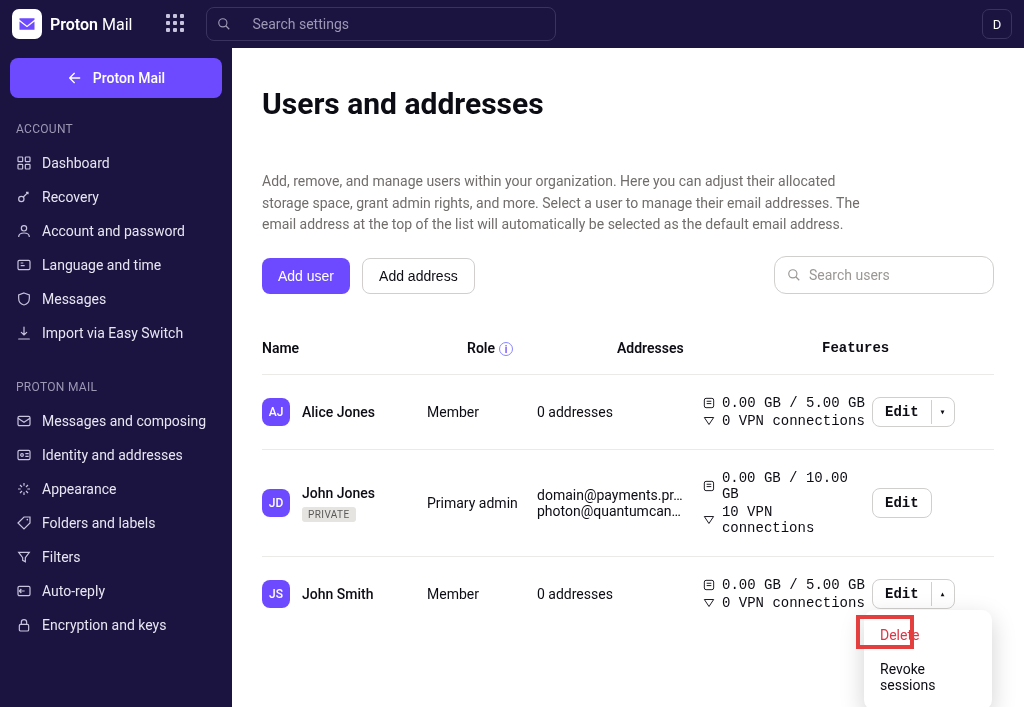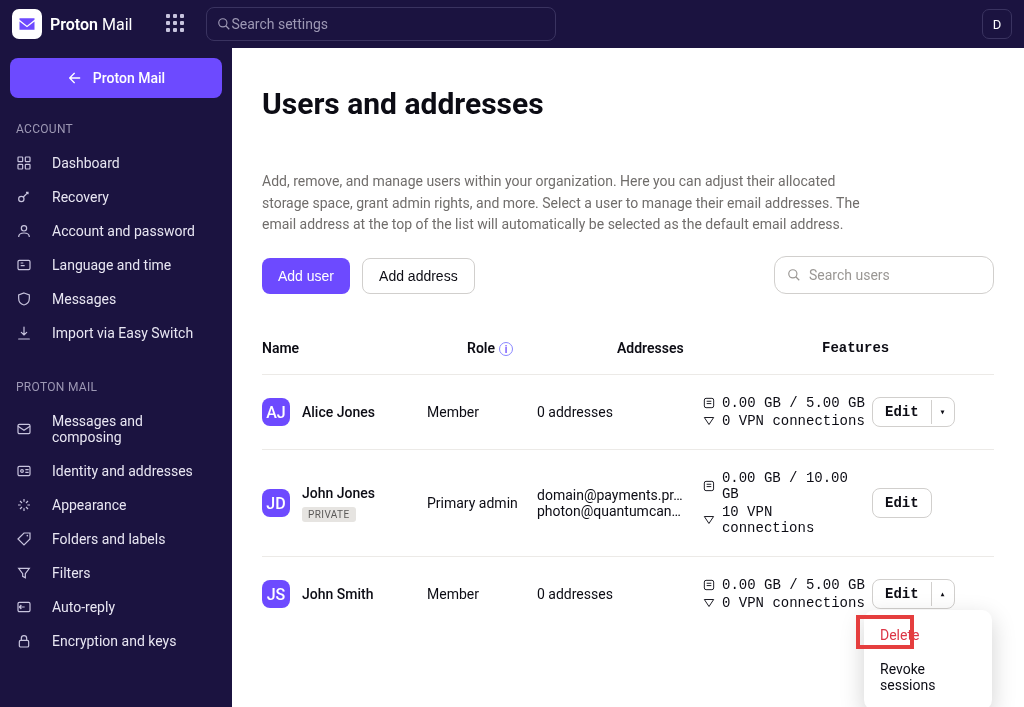--- a/index.html
+++ b/index.html
@@ -56,21 +56,21 @@
     margin-left: 20px;
   }
   .apps-icon span { width:4px;height:4px;background:#c8c4de;border-radius:1px;}
   .search-bar {
     flex: 0 0 350px;
     height: 34px;
     border: 1px solid #3a3360;
     border-radius: 8px;
     display:flex; align-items:center;
     padding: 0 10px;
-    gap:0;
+    gap:21px;
     color:#9d98b4;
     font-size:14px;
     margin-left: 6px;
   }
   .avatar {
     width:30px;height:30px;border:1px solid #3a3360;border-radius:7px;
     display:flex;align-items:center;justify-content:center;color:#fff;font-size:13px;
     margin-left:auto;
   }
   
@@ -93,21 +93,21 @@
     font-weight:500;
     cursor:pointer;
     margin-bottom:18px;
   }
   .section-label {
     font-size:12px; letter-spacing:0.3px;
     color:#9d98b4;
     padding: 6px 6px 10px 6px;
   }
   .side-item {
-    display:flex;align-items:center;gap:20px;
+    display:flex;align-items:center;gap:10px;
     padding:9px 6px;
     color:#e8e6f2;
     cursor:pointer;
     font-size:14px;
   }
   .side-icon { width:16px;height:16px;flex:0 0 16px;color:#c8c4de;display:flex;align-items:center;justify-content:center;}
   .side-group2 { margin-top:24px; }
 
   
   .main {
@@ -142,21 +142,21 @@
   .thead .cell { padding: 8px 0; }
   .cell-name { flex:0 0 165px; display:flex;align-items:center;gap:12px;}
   .cell-role { flex:0 0 110px; }
   .cell-addr { flex:0 0 165px; font-size:14px;}
   .cell-feat { flex:0 0 170px; font-size:14px;font-family:Liberation Mono, monospace; }
   .cell-act  { flex:1; text-align:left; font-weight:600;font-family:Liberation Mono, monospace;}
   .trow { padding: 18px 0; font-size:14px; color:#0c0c14;}
   .trow .cell-name .uname, .trow .cell-role, .trow .cell-addr, .trow .cell-feat { color:#0c0c14;}
   .avatar-sq {
     width:28px;height:28px;border-radius:8px;background:var(--accent);
-    color:#fff;font-size:16px;font-weight:500;display:flex;align-items:center;justify-content:center;
+    color:#fff;font-size:12px;font-weight:500;display:flex;align-items:center;justify-content:center;
   }
   .uname { font-weight:500; }
   .pill {
     font-size:10px; background:var(--pill-bg); color:#5b5958;
     padding:2px 6px; border-radius:3px; letter-spacing:0.4px;
   }
   .name-stack { display:flex;flex-direction:column;gap:6px;align-items:flex-start;}
   .addr-line { white-space:nowrap; overflow:hidden; text-overflow:ellipsis; max-width:160px; color:#0c0c14;}
   .feat-line { display:flex;align-items:center;gap:6px; margin:2px 0;}
   .feat-icon { width:14px;height:14px;color:#0c0c14;}

